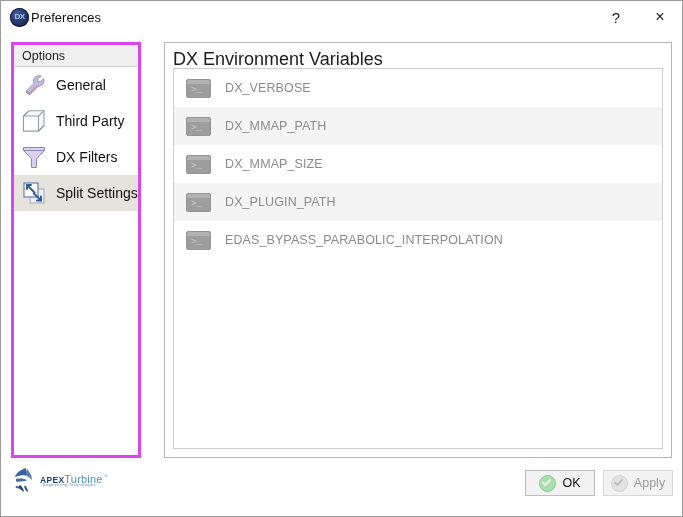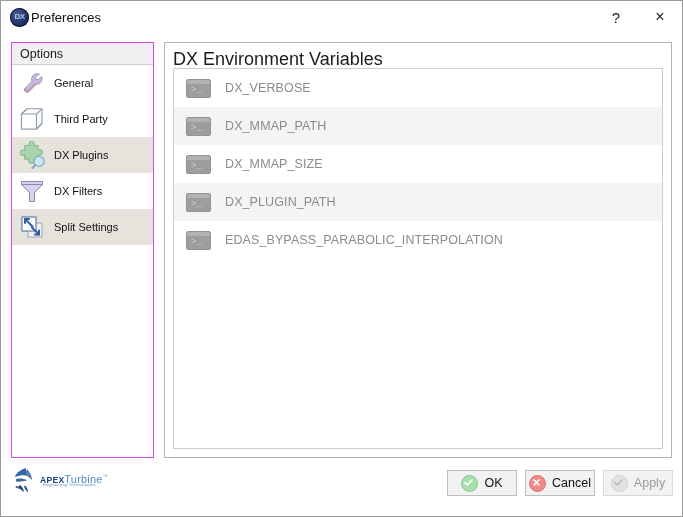--- a/index.html
+++ b/index.html
@@ -40,38 +40,38 @@
   .tbtn.close{font-size:16px;}
 
   
   .content{
     position:absolute;left:0;top:32px;right:0;bottom:0;
     background:#ffffff;
   }
 
   
   .sidebar{
-    position:absolute;left:10px;top:9px;width:143px;height:416px;
-    border:1px solid #d946ef;background:#ffffff;box-sizing:border-box;
+    position:absolute;left:10px;top:9px;width:130px;height:416px;
+    border:3px solid #d946ef;background:#ffffff;box-sizing:border-box;
     overflow:hidden;
   }
   .sidebar-header{
     height:22px;line-height:22px;padding-left:8px;
     background:#f0f0f0;border-bottom:1px solid #cfcfcf;
     font-size:12.5px;color:#1b1b1b;box-sizing:border-box;
   }
   .opt-list{position:relative;}
   .opt-item{
     display:flex;align-items:center;height:36px;padding-left:4px;box-sizing:border-box;
     background:#ffffff;
   }
   .opt-item.alt{background:#e6e3dd;}
   .opt-item.selected{background:#bcd9f2;}
   .opt-icon{width:32px;height:32px;flex:none;position:relative;margin-right:6px;}
-  .opt-label{font-size:11px;color:#101010;}
+  .opt-label{font-size:14px;color:#101010;}
 
   
   .ic-tools{position:absolute;inset:2px;}
   .ic-cube{position:absolute;inset:3px;}
   .ic-house{position:absolute;inset:3px;}
   .ic-puzzle{position:absolute;inset:2px;}
   .ic-funnel{position:absolute;inset:2px;}
   .ic-split{position:absolute;inset:3px;}
 
   
@@ -188,30 +188,20 @@
                 <rect x="2.5" y="8" width="15" height="15" fill="#ffffff"></rect>
                 <path d="M2.5 8 L8 2.8"></path>
                 <path d="M17.5 8 L23 2.8"></path>
                 <path d="M17.5 23 L23 17.5"></path>
               </g>
             </svg>
           </div>
           <div class="opt-label">Third Party</div>
         </div>
 
-        <div class="opt-item alt">
-          <div class="opt-icon">
-            <svg class="ic-puzzle" viewBox="0 0 28 28">
-              <path d="M11 3 a2.6 2.6 0 0 1 5.2 0 q0 .9-.5 1.6 h4.4 v4.6 q.8-.6 1.8-.6 a2.7 2.7 0 0 1 0 5.4 q-1 0-1.8-.6 v4.7 h-4.6 q.6.8.6 1.8 a2.7 2.7 0 0 1-5.4 0 q0-1 .6-1.8 H6.7 V13.8 q-.8.6-1.8.6 a2.7 2.7 0 0 1 0-5.4 q1 0 1.8.6 V4.6 h4.8 q-.5-.7-.5-1.6z" fill="#a8d5ae" stroke="#7db487" stroke-width="1"></path>
-              <circle cx="21" cy="20.4" r="5" fill="#cfe6f5" stroke="#7fa9c4" stroke-width="1.2"></circle>
-              <path d="M17.4 24 L14.4 27" stroke="#7fa9c4" stroke-width="2" stroke-linecap="round"></path>
-            </svg>
-          </div>
-          <div class="opt-label">DX Plugins</div>
-        </div>
 
         <div class="opt-item">
           <div class="opt-icon">
             <svg class="ic-funnel" viewBox="0 0 28 28">
               <path d="M3.5 4.5 H24.5 V7.5 L16.5 15.5 V24.5 H11.5 V15.5 L3.5 7.5 Z" fill="#d9d2ea" stroke="#8f86b5" stroke-width="1" stroke-linejoin="round"></path>
               <path d="M3.5 7.5 H24.5" stroke="#8f86b5" stroke-width="1"></path>
             </svg>
           </div>
           <div class="opt-label">DX Filters</div>
         </div>
@@ -305,28 +295,20 @@
 
         <div class="btn">
           <span class="badge ok">
             <svg width="13" height="13" viewBox="0 0 13 13">
               <path d="M3 6.6 L5.3 9 L10 4" fill="none" stroke="#ffffff" stroke-width="1.7" stroke-linecap="round" stroke-linejoin="round"></path>
             </svg>
           </span>
           <span>OK</span>
         </div>
 
-        <div class="btn">
-          <span class="badge cancel">
-            <svg width="13" height="13" viewBox="0 0 13 13">
-              <path d="M4 4 L9 9 M9 4 L4 9" fill="none" stroke="#ffffff" stroke-width="1.7" stroke-linecap="round"></path>
-            </svg>
-          </span>
-          <span>Cancel</span>
-        </div>
 
         <div class="btn disabled">
           <span class="badge off">
             <svg width="13" height="13" viewBox="0 0 13 13">
               <path d="M3 6.6 L5.3 9 L10 4" fill="none" stroke="#b9b9b9" stroke-width="1.7" stroke-linecap="round" stroke-linejoin="round"></path>
             </svg>
           </span>
           <span>Apply</span>
         </div>
 

